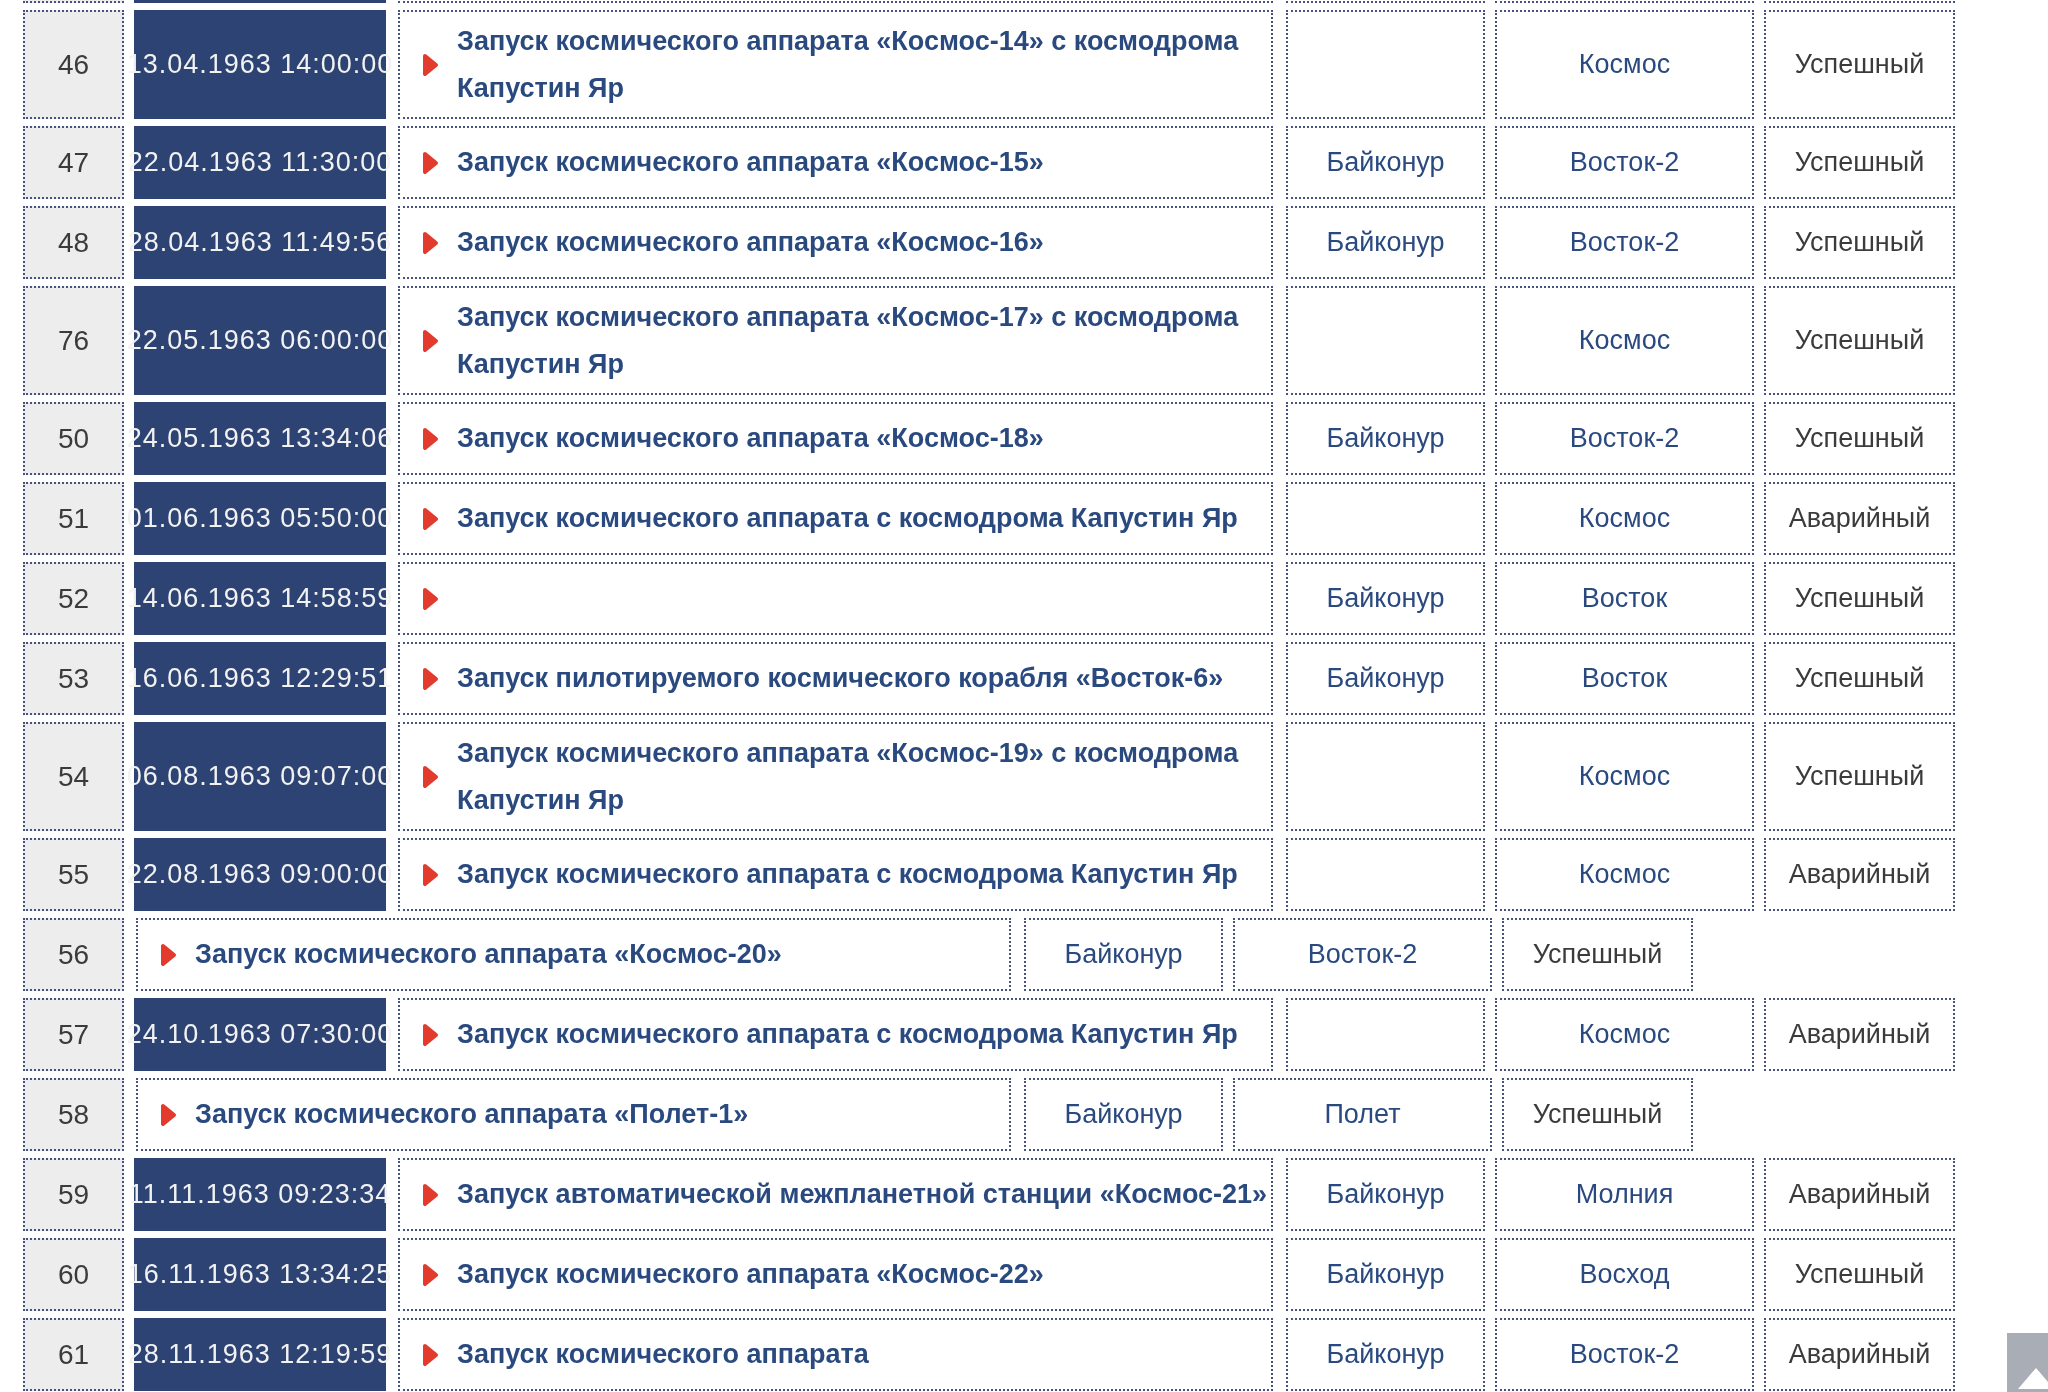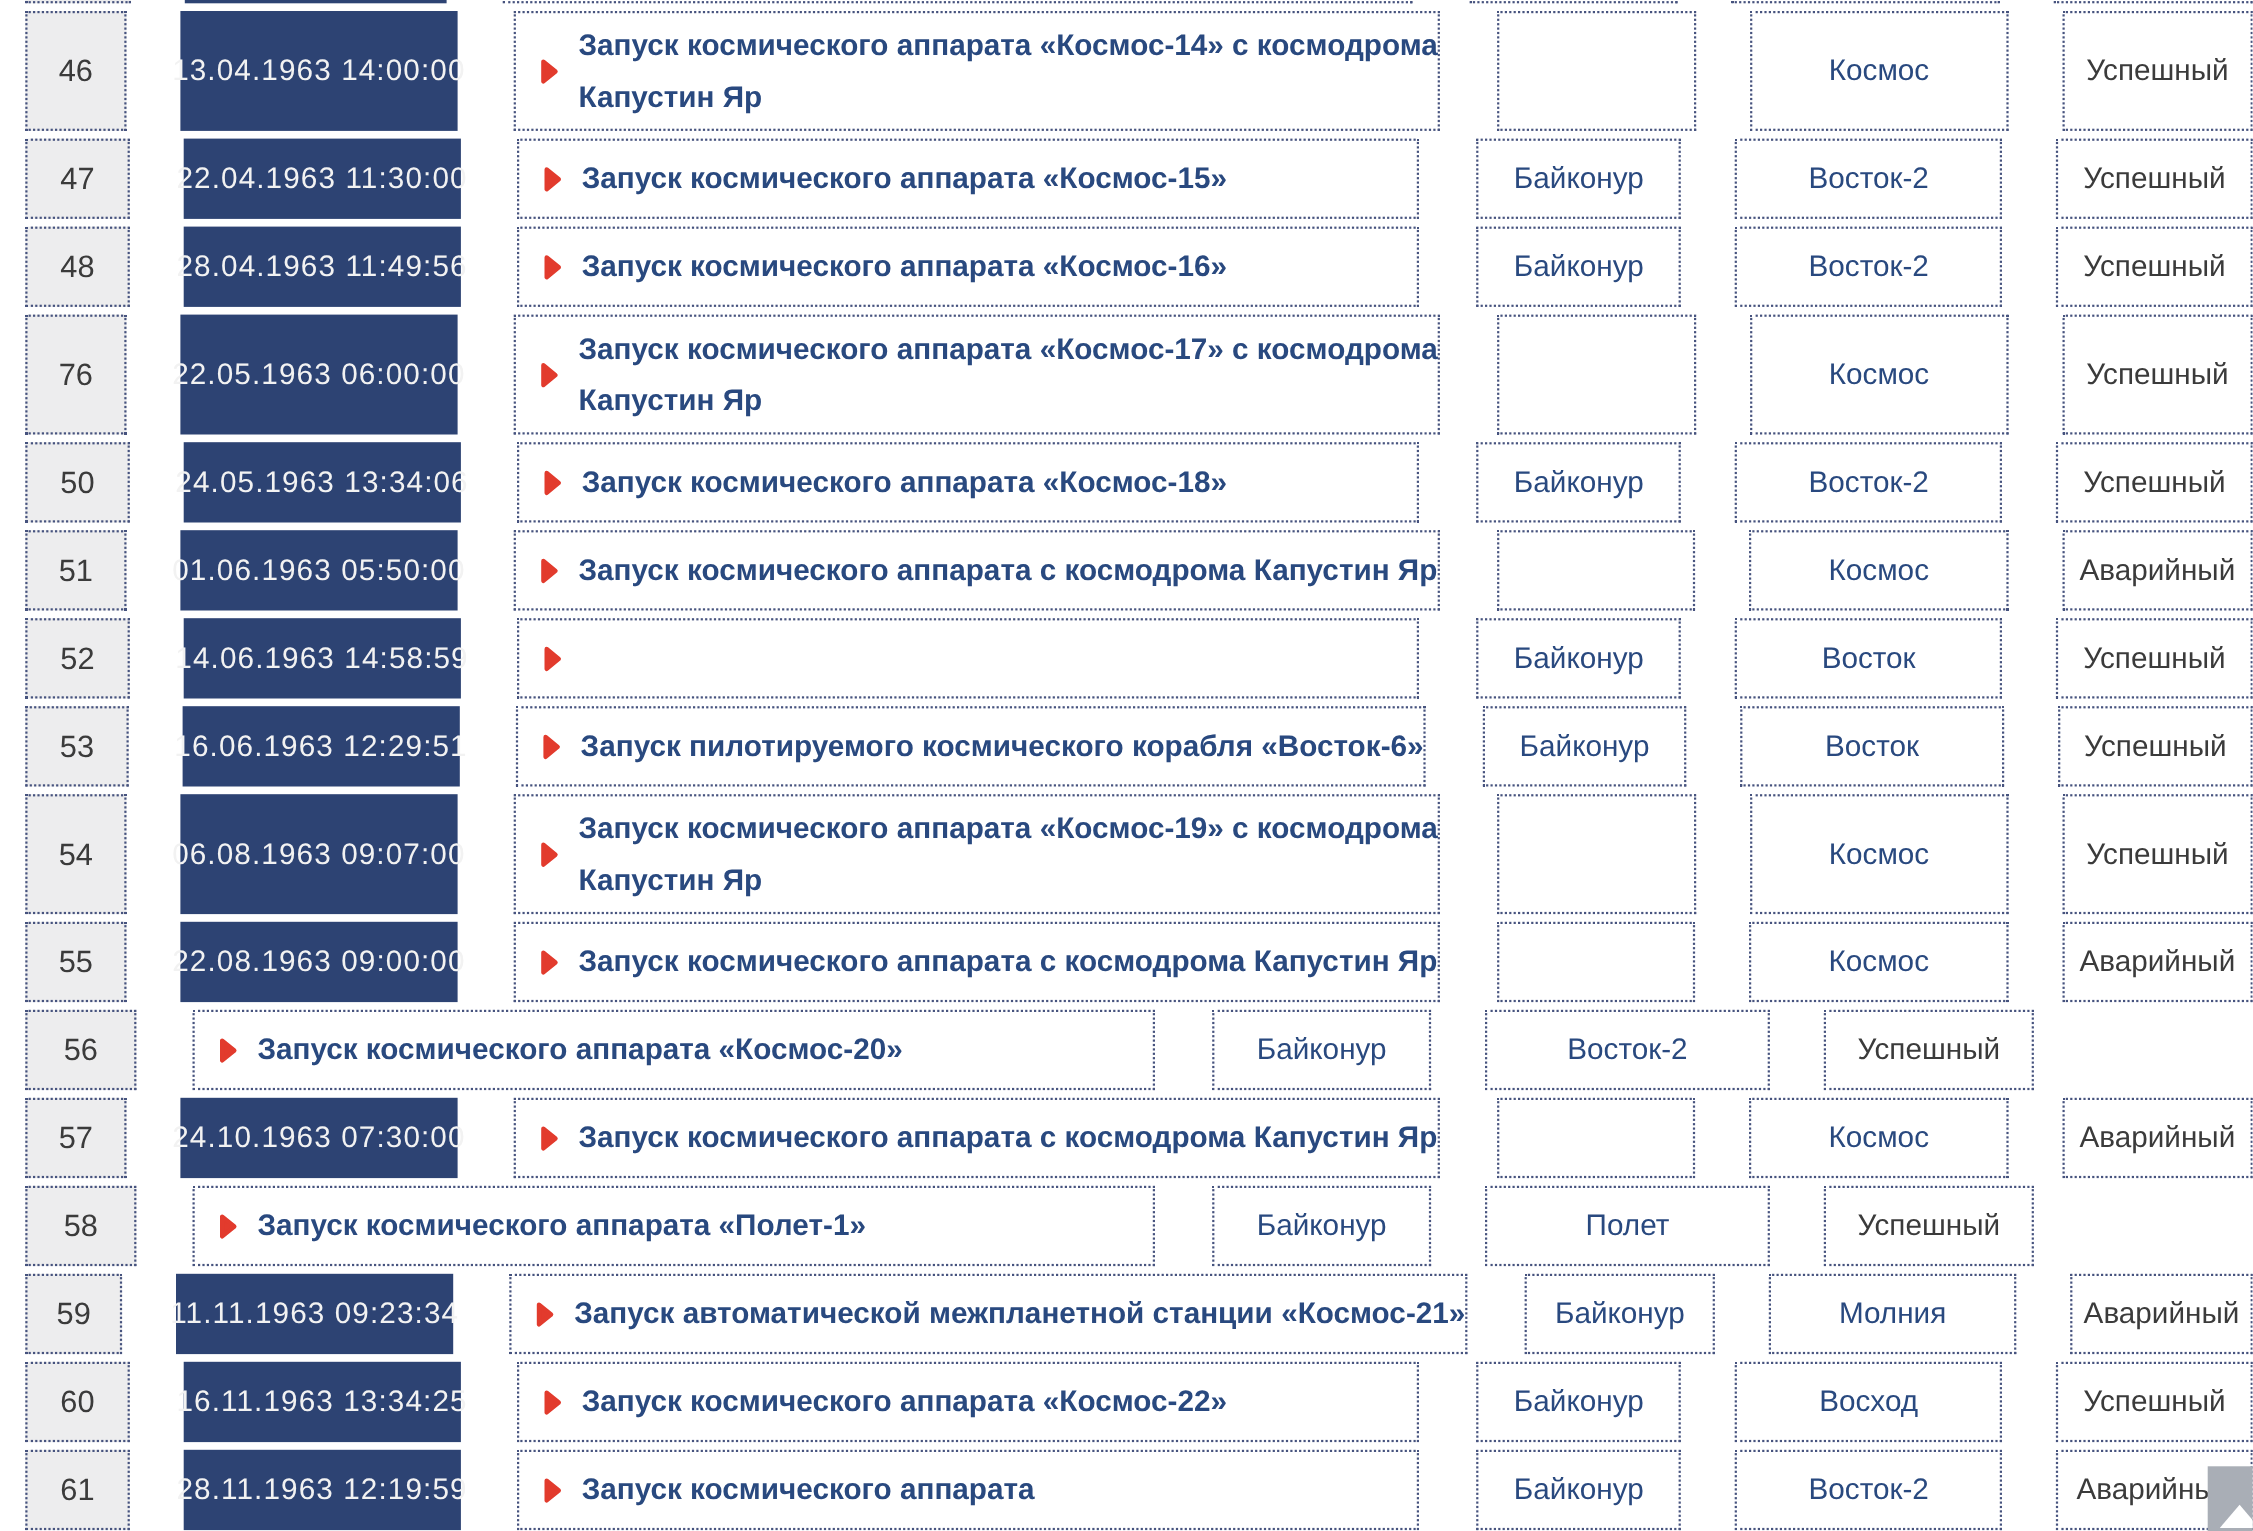--- a/index.html
+++ b/index.html
@@ -14,21 +14,20 @@
     overflow: hidden;
     background: #ffffff;
   }
   .table { position: relative; }
 
   .row {
     display: flex;
     align-items: stretch;
     margin-top: 7px;
     min-height: 73px;
-    gap: 39px;
   }
   .row.tall { min-height: 109px; }
   .row.partial { margin-top: -70px; height: 73px; }
 
   .cell {
     box-sizing: border-box;
     display: flex;
     align-items: center;
     justify-content: center;
     border: 2px dotted var(--dotted_border, #46537e);

